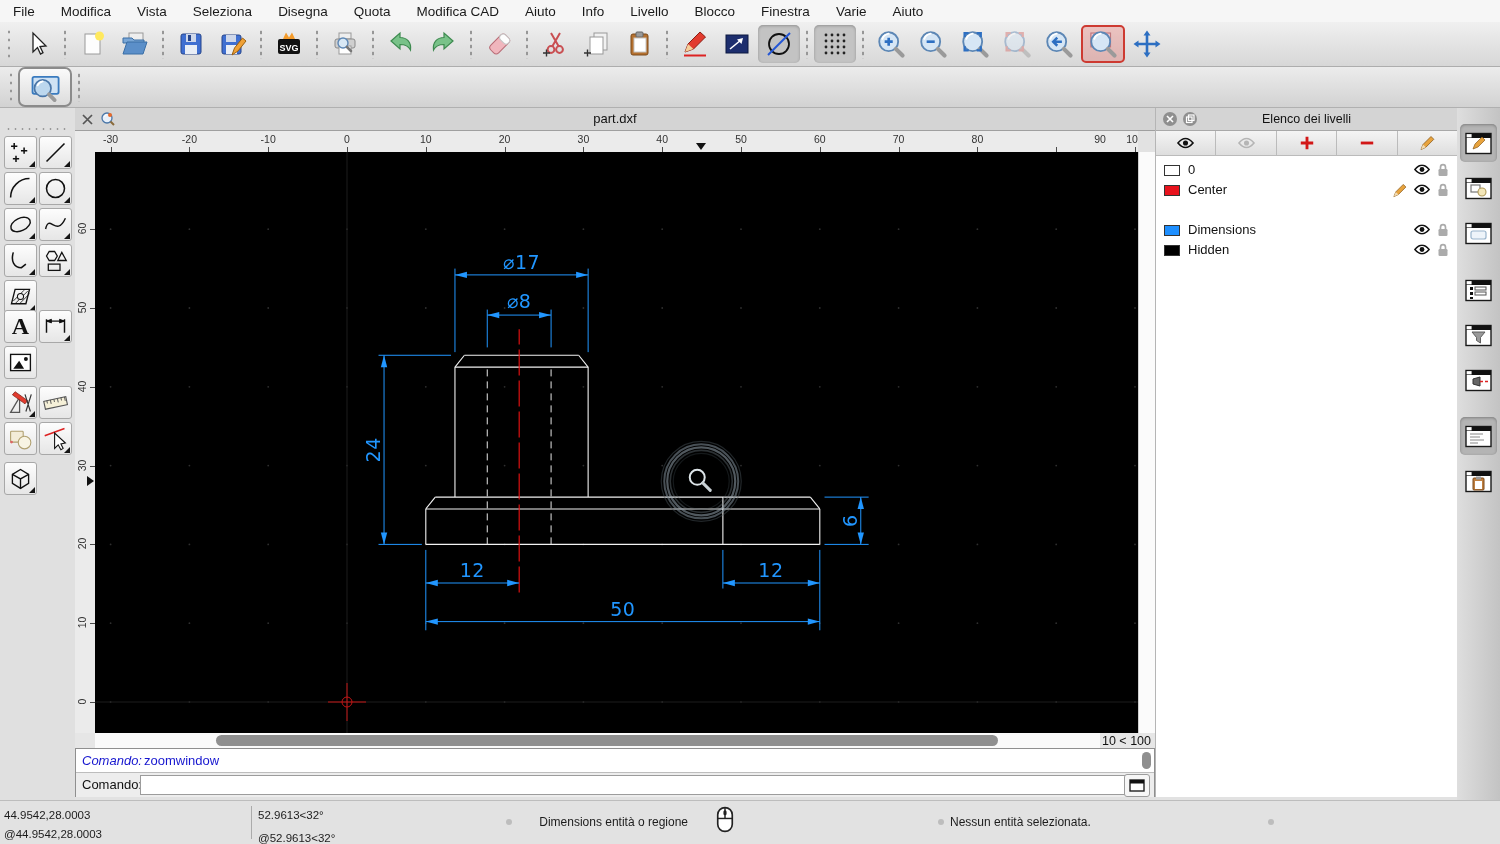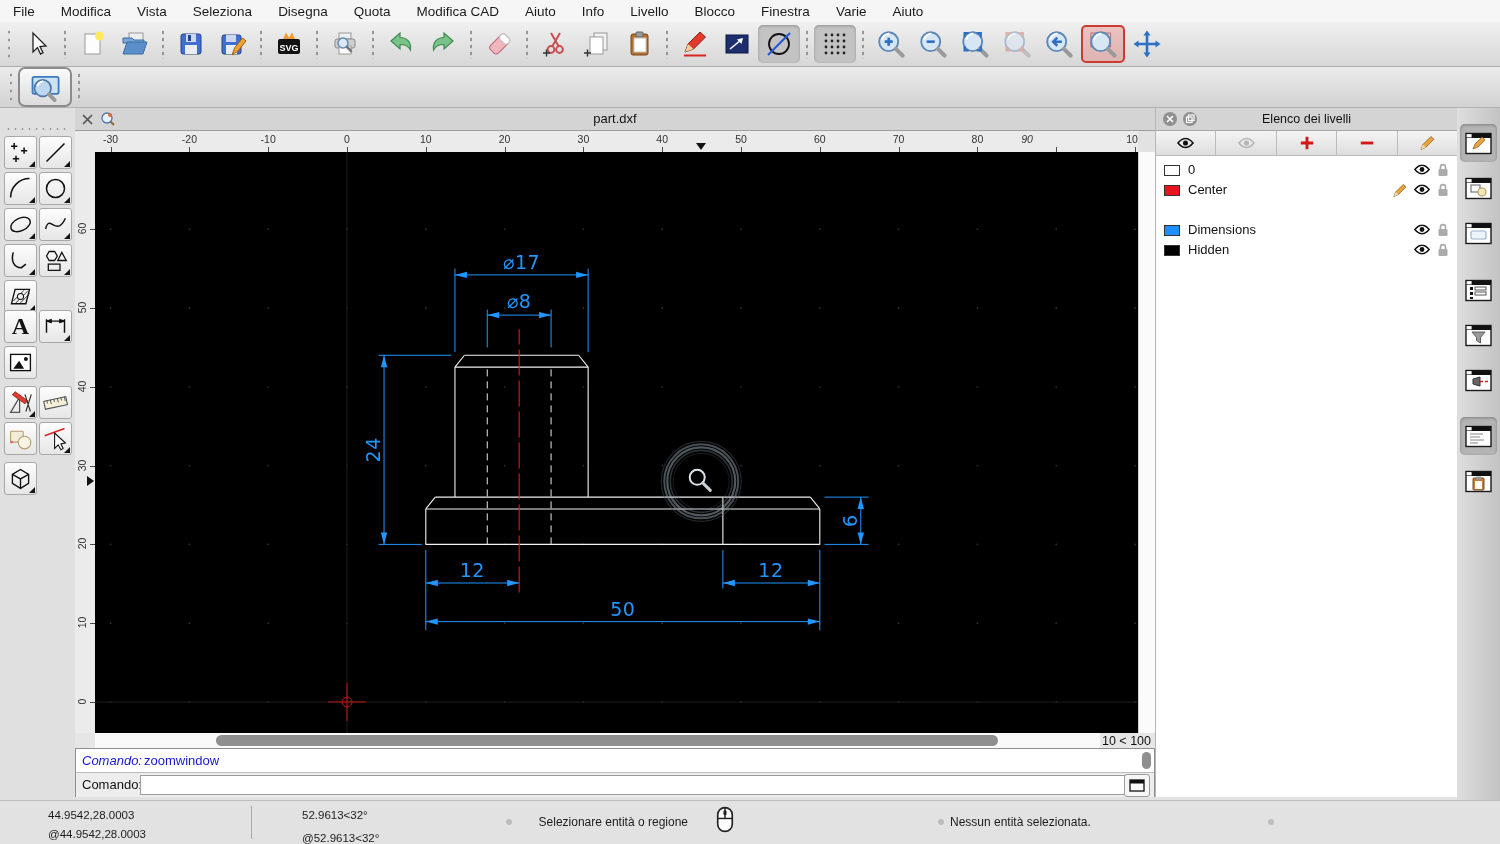--- a/index.html
+++ b/index.html
@@ -91,21 +91,21 @@
   #rdock{position:absolute;left:1457px;top:108px;width:43px;height:692px;background:linear-gradient(90deg,#dedede,#c3c3c3);}
   .dbtn{position:absolute;left:3px;width:37px;height:38px;border-radius:5px;display:flex;align-items:center;justify-content:center;}
   .dbtn svg{width:27px;height:23px;}
   .dpressed{background:#b4b4b4;box-shadow:inset 0 1px 3px rgba(0,0,0,.3);}
   .ddsep{position:absolute;left:6px;width:31px;height:2px;
         background-image:radial-gradient(#8f8f8f .9px,transparent 1.1px);background-size:5px 2px;}
   .ddhandle{position:absolute;left:8px;top:5px;width:27px;height:2px;
         background-image:radial-gradient(#8f8f8f .9px,transparent 1.1px);background-size:5px 2px;}
   
   #statusbar{position:absolute;left:0;top:800px;width:100%;height:44px;background:#e2e2e2;border-top:1px solid #bdbdbd;box-sizing:border-box;font-size:11.5px;color:#1c1c1c;}
-  .scoord{position:absolute;line-height:18px;margin-left:44px;}
+  .scoord{position:absolute;line-height:18px;}
   #sdiv{position:absolute;left:251px;top:5px;width:1px;height:33px;background:#ababab;}
   .sdot{position:absolute;width:6px;height:6px;border-radius:3px;background:#bdbdbd;}
   #shint{position:absolute;left:430px;top:14px;width:258px;text-align:right;font-size:12px;}
   #ssel{position:absolute;left:950px;top:14px;font-size:12px;}
 </style>
 </head>
 <body>
 
 <svg width="0" height="0" style="position:absolute">
   <defs>
@@ -490,21 +490,21 @@
       <div class="rlab" style="left: 553.2px;">40</div>
       <div class="htick" style="left: 567.2px;"></div>
       <div class="rlab" style="left: 632px;">50</div>
       <div class="htick" style="left: 646px;"></div>
       <div class="rlab" style="left: 710.8px;">60</div>
       <div class="htick" style="left: 724.8px;"></div>
       <div class="rlab" style="left: 789.6px;">70</div>
       <div class="htick" style="left: 803.6px;"></div>
       <div class="rlab" style="left: 868.4px;">80</div>
       <div class="htick" style="left: 882.4px;"></div>
-      <div class="rlab" style="left: 918px; font-style: italic;">90</div>
+      <div class="rlab" style="left: 991px;">90</div>
       <div class="htick" style="left: 961.2px;"></div>
       <div class="rlab" style="left: 1026px;">100</div>
       <div class="htick" style="left: 1040px;"></div>
       <div class="hmark" style="left: 601.239px;"></div>
     </div>
   <div id="vruler">
       <div class="vlab" style="top: 543px;">0</div>
       <div class="vtick" style="top: 550px;"></div>
       <div class="vlab" style="top: 464.2px;">10</div>
       <div class="vtick" style="top: 471.2px;"></div>
@@ -909,21 +909,21 @@
     </div>
   </div>
 
   <div id="statusbar">
     <div class="scoord" style="left:4px;top:5px">44.9542,28.0003</div>
     <div class="scoord" style="left:4px;top:24px">@44.9542,28.0003</div>
     <div id="sdiv"></div>
     <div class="scoord" style="left:258px;top:5px">52.9613&lt;32°</div>
     <div class="scoord" style="left:258px;top:28px">@52.9613&lt;32°</div>
     <div class="sdot" style="left:506px;top:18px"></div>
-    <div id="shint">Selezionare entità o regione</div>
+    <div id="shint">Dimensions entità o regione</div>
     <svg style="position:absolute;left:716px;top:5px" width="18" height="27" viewBox="0 0 17 26">
       <rect x="1.5" y="1.5" width="14" height="23" rx="7" fill="#fff" stroke="#222" stroke-width="1.6"></rect>
       <line x1="8.5" y1="1.5" x2="8.5" y2="12" stroke="#222" stroke-width="1.4"></line>
       <line x1="1.5" y1="12" x2="15.5" y2="12" stroke="#222" stroke-width="1.4"></line>
       <rect x="7" y="4" width="3" height="5" rx="1.5" fill="#222"></rect>
     </svg>
     <div class="sdot" style="left:938px;top:18px"></div>
     <div id="ssel">Nessun entità selezionata.</div>
     <div class="sdot" style="left:1268px;top:18px"></div>
   </div>

